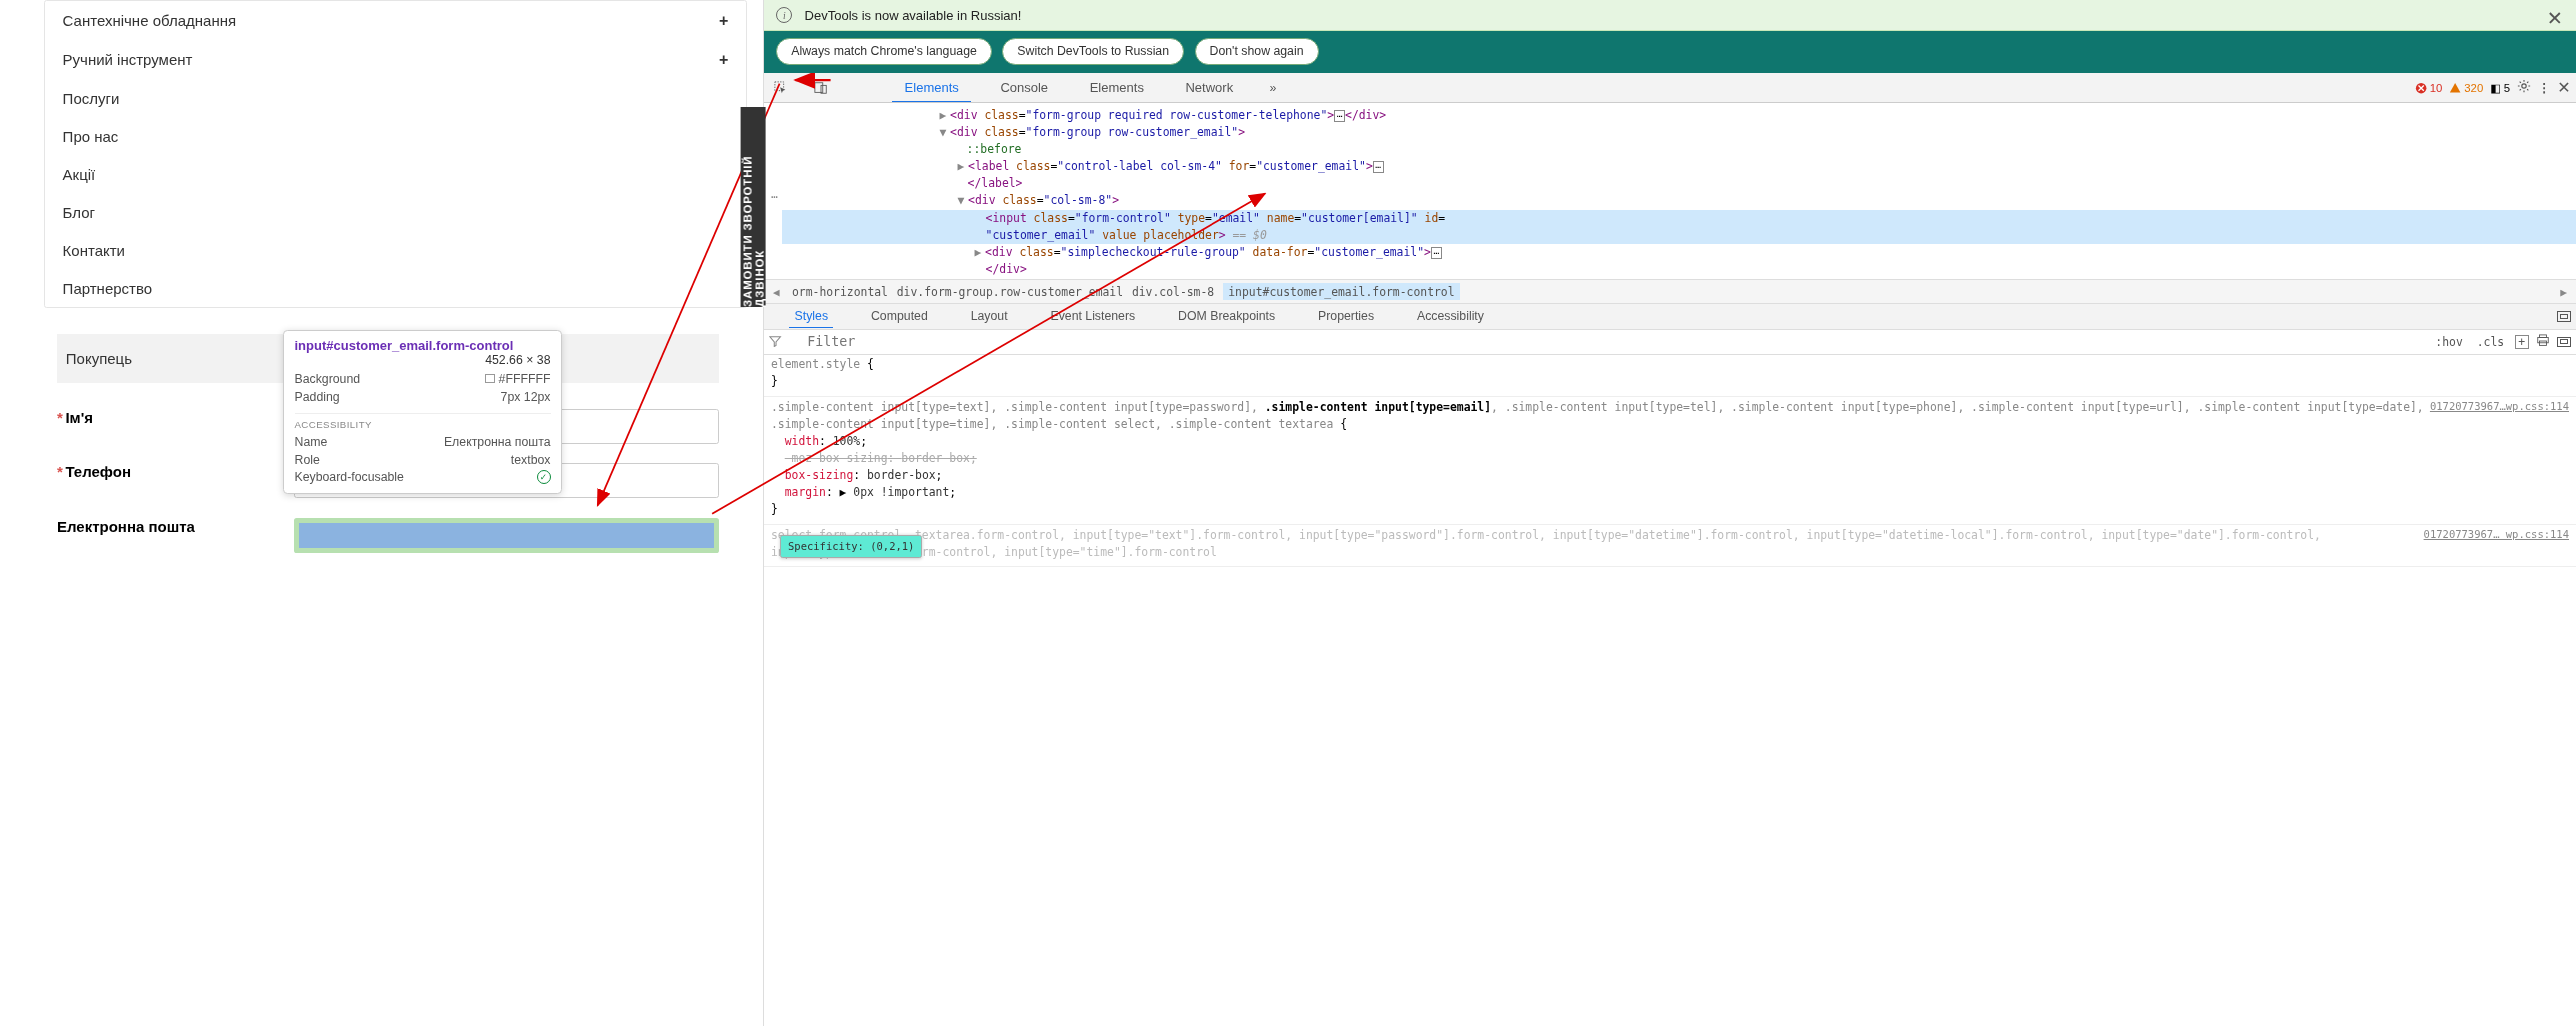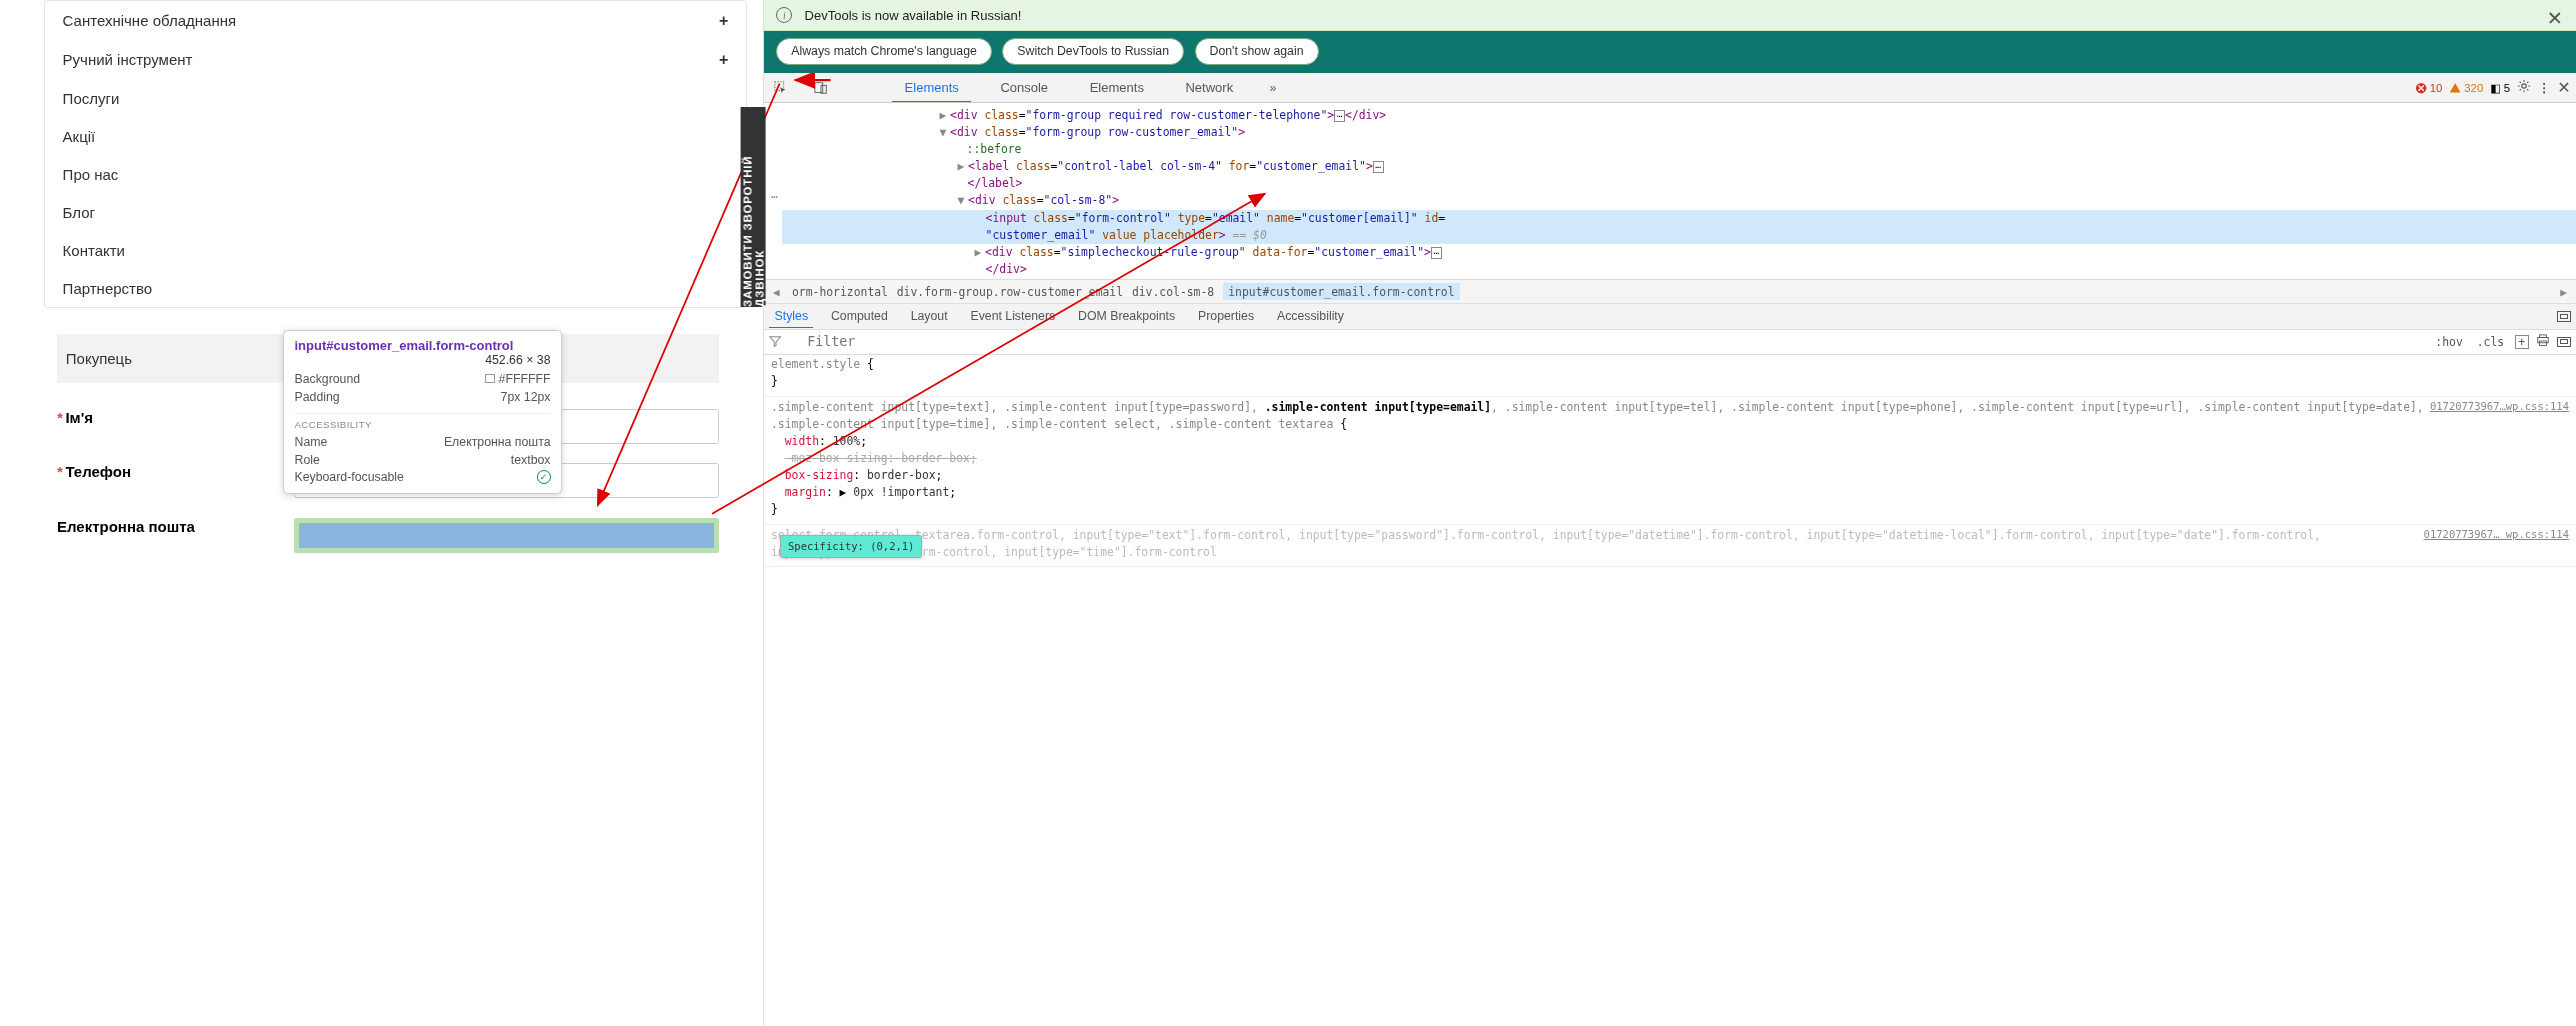--- a/index.html
+++ b/index.html
@@ -57,21 +57,21 @@
 .dollar { color: #999; font-style: italic; }
 .dom-ellipsis { position: absolute; left: 771px; top: 190px; color: #888; font-size: 11.4px; font-family: Menlo, monospace; }
 
 .breadcrumb { border-top: 0.9px solid #ddd; border-bottom: 0.9px solid #ddd; background: #f5f5f5; display: flex; align-items: center; height: 24.6px; font-size: 11.4px; padding: 0 5.3px; gap: 8.8px; font-family: Menlo, monospace; }
 .bc-arrow { color: #888; cursor: pointer; padding: 0 3.5px; }
 .bc-item { color: #555; cursor: pointer; white-space: nowrap; }
 .bc-item.active { background: #cfe8fc; padding: 1.8px 5.3px; }
 .bc-spacer { flex: 1; }
 
 .styles-tabs { display: flex; align-items: center; border-bottom: 0.9px solid #ddd; background: #f3f3f3; height: 26px; padding: 0 5.3px; gap: 12.3px; font-size: 12.3px; }
-.st-tab { padding: 4.4px 5.3px; color: #555; cursor: pointer; }
+.st-tab { padding: 4.4px 5.3px; color: #555; cursor: pointer; margin-left: 20px; }
 .st-tab.active { color: #1a73e8; border-bottom: 1.8px solid #1a73e8; }
 .st-right { margin-left: auto; display: flex; align-items: center; gap: 5.3px; }
 .box-icon { width: 14px; height: 10.5px; border: 1.3px solid #555; position: relative; }
 .box-icon::after { content: ''; position: absolute; top: 1.8px; left: 1.8px; right: 1.8px; bottom: 1.8px; border: 0.9px solid #555; }
 
 .filter-bar { display: flex; align-items: center; border-bottom: 0.9px solid #ddd; height: 24.6px; padding: 0 5.3px; gap: 23px; font-size: 11.4px; }
 .filter-input { border: none; outline: none; flex: 0 0 auto; width: 439px; padding: 2.6px; color: #888; font-family: Menlo, monospace; }
 .filter-right { margin-left: auto; display: flex; align-items: center; gap: 7px; color: #555; font-family: Menlo, monospace; }
 .filter-btn { cursor: pointer; padding: 1.8px 3.5px; }
 .filter-plus { border: 0.9px solid #888; width: 14px; height: 14px; display: flex; align-items: center; justify-content: center; cursor: pointer; }
@@ -100,24 +100,24 @@
         <span class="plus">+</span>
       </div>
     <div class="nav-item">
         <span>Ручний інструмент</span>
         <span class="plus">+</span>
       </div>
     <div class="nav-item">
         <span>Послуги</span>
       </div>
     <div class="nav-item">
+        <span>Про нас</span>
+      </div>
+    <div class="nav-item">
         <span>Акції</span>
-      </div>
-    <div class="nav-item">
-        <span>Про нас</span>
       </div>
     <div class="nav-item">
         <span>Блог</span>
       </div>
     <div class="nav-item">
         <span>Контакти</span>
       </div>
     <div class="nav-item">
         <span>Партнерство</span>
       </div>

